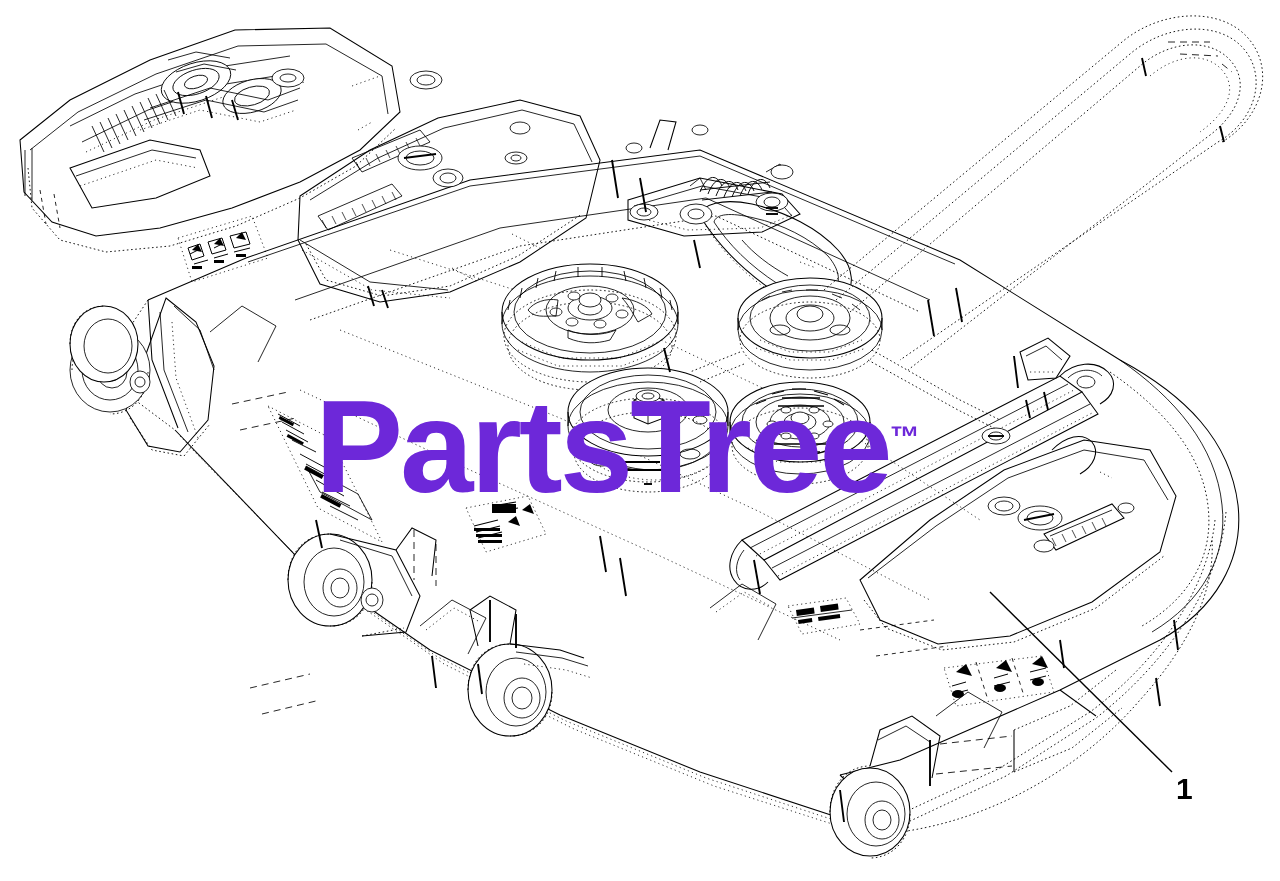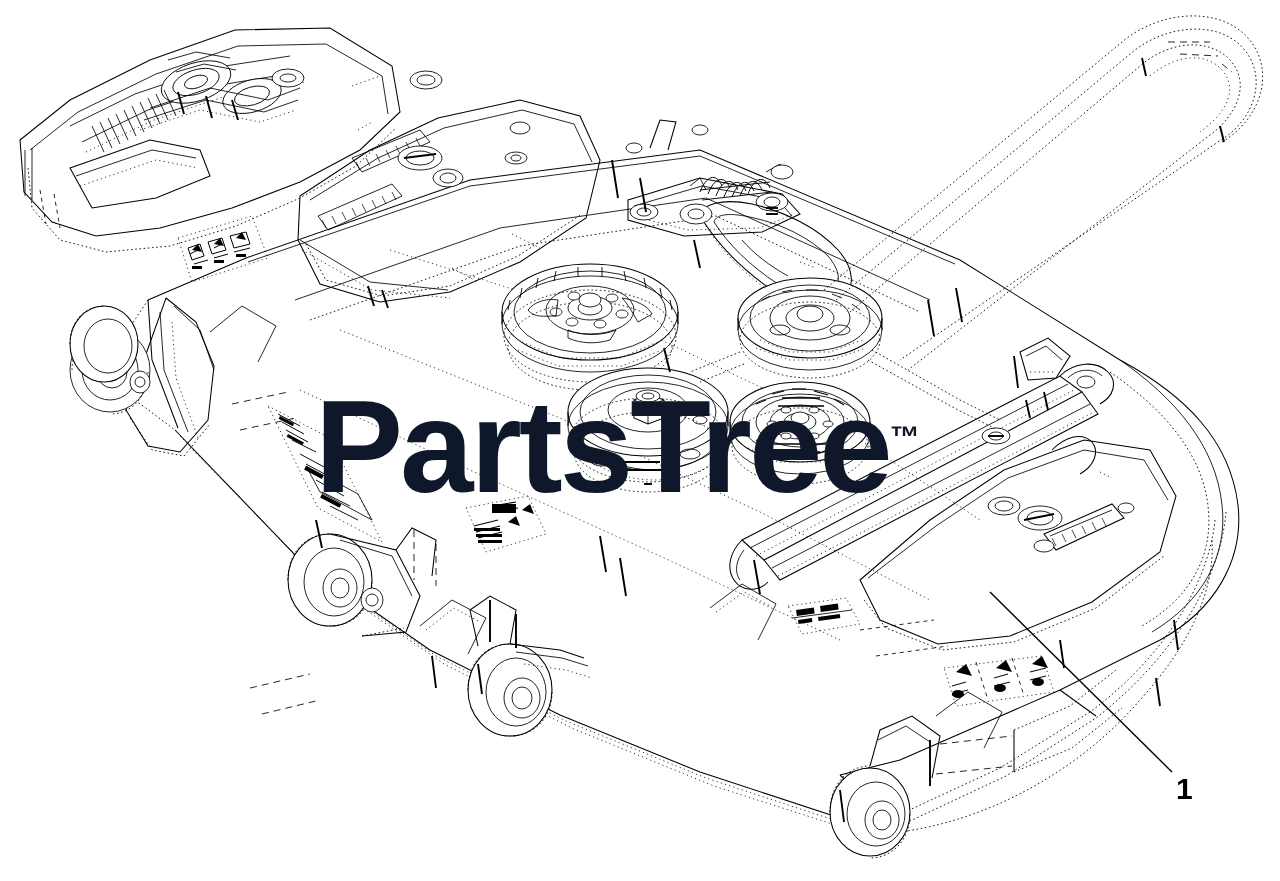--- a/index.html
+++ b/index.html
@@ -36,21 +36,21 @@
   }
   #watermark {
     position: absolute;
     left: 315px;
     top: 371px;
     font-family: "Liberation Sans", sans-serif;
     font-weight: bold;
     font-size: 132px;
     line-height: 132px;
     letter-spacing: -3px;
-    color: #0f172a;
+    color: #6d28d9;
     white-space: nowrap;
     user-select: none;
   }
   #watermark .tm {
     font-size: 30px;
     vertical-align: super;
     letter-spacing: 0;
   }
   #callout-1 {
     position: absolute;

